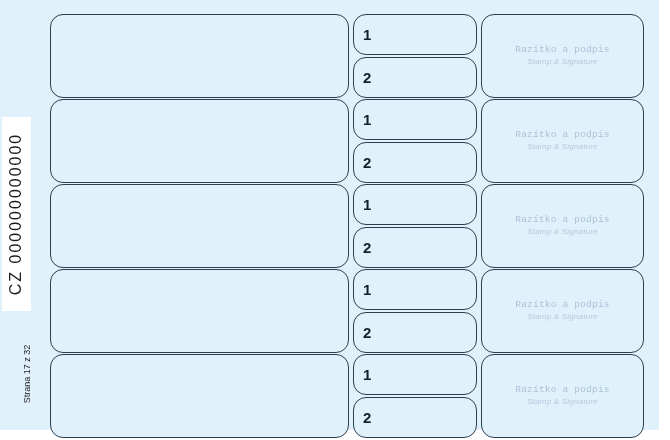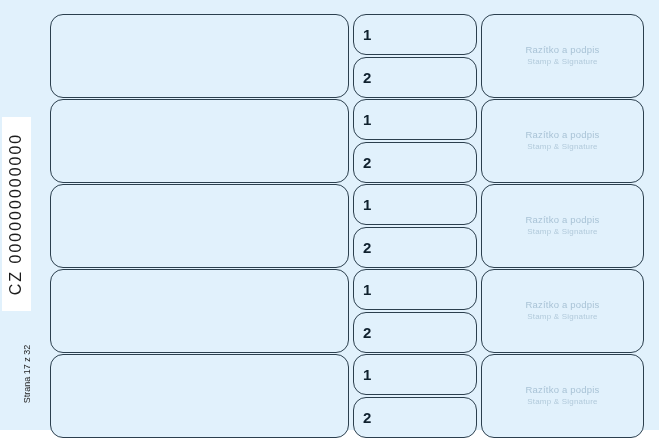--- a/index.html
+++ b/index.html
@@ -130,30 +130,31 @@
     width: 163px;
     height: 84px;
     display: flex;
     flex-direction: column;
     align-items: center;
     justify-content: center;
   }
   .stamp-cz {
     font-size: 9.5px;
     color: #a9c3d6;
-    font-family: Liberation Sans, sans-serif;
+    font-family: Liberation Mono, monospace;
     line-height: 1.35;
     letter-spacing: 0.2px;
   }
   .stamp-en {
     font-size: 8px;
     color: #b2cadb;
     font-family: "Liberation Sans", sans-serif;
     line-height: 1.35;
     letter-spacing: 0.2px;
+    font-style: italic;
   }
 </style>
 </head>
 <body>
 
 <div id="page">
 
   <div id="page-canvas"></div>
 
   <div id="id-strip">

